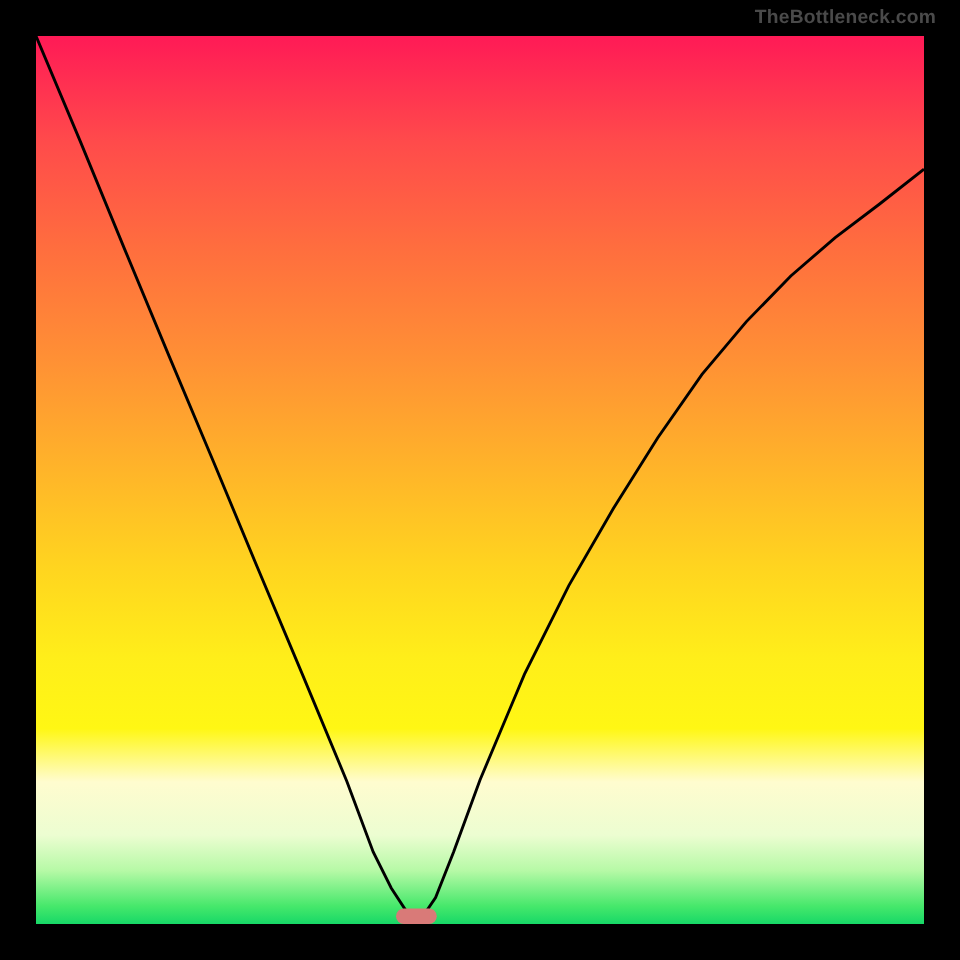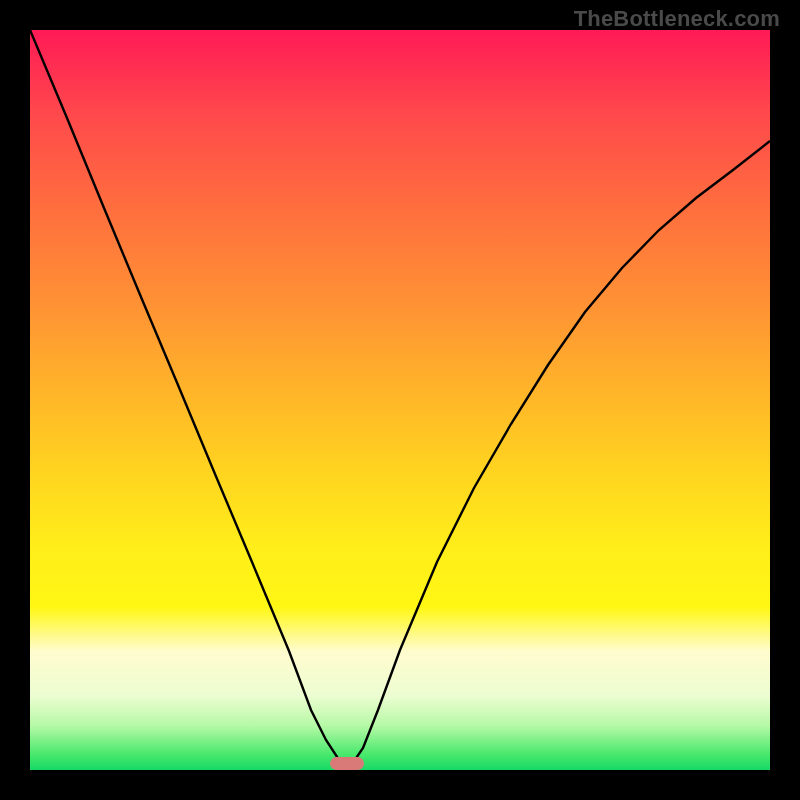--- a/index.html
+++ b/index.html
@@ -14,21 +14,21 @@
     position: relative;
     width: 800px;
     height: 800px;
     background: #000;
   }
   .watermark {
     position: absolute;
     top: 6px;
     right: 20px;
     color: #4a4a4a;
-    font-size: 22px;
+    font-size: 16px;
     font-weight: 600;
     letter-spacing: 0.2px;
     z-index: 5;
   }
   .plot {
     position: absolute;
     left: 30px;
     top: 30px;
     width: 740px;
     height: 740px;

